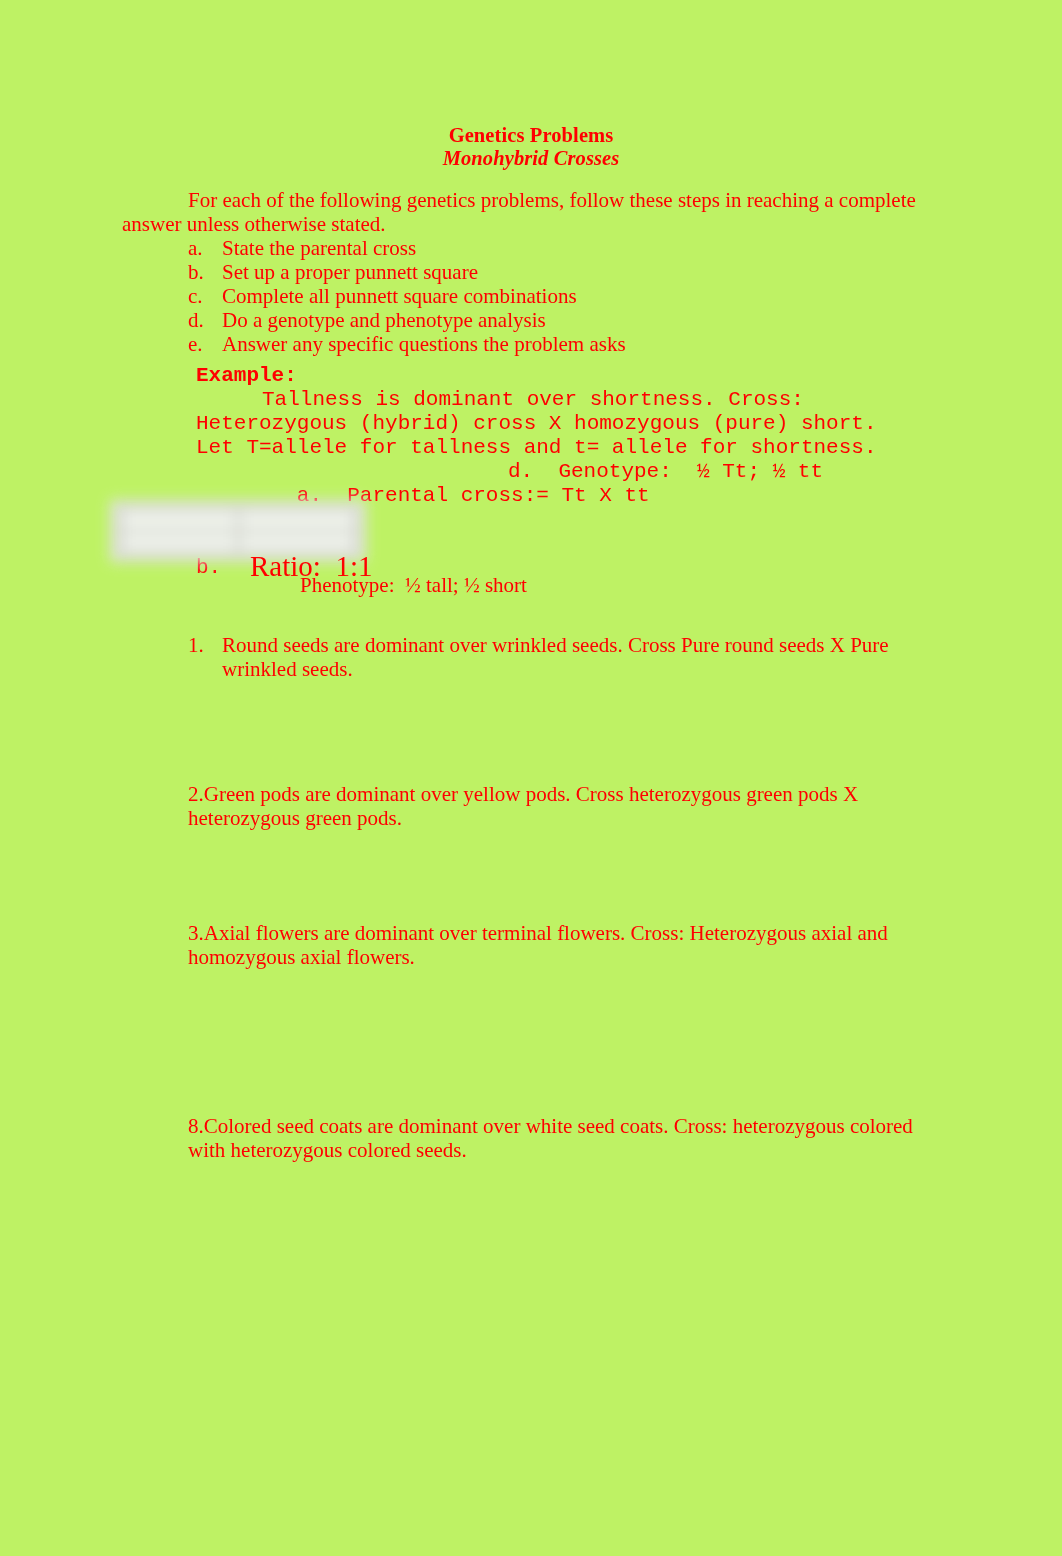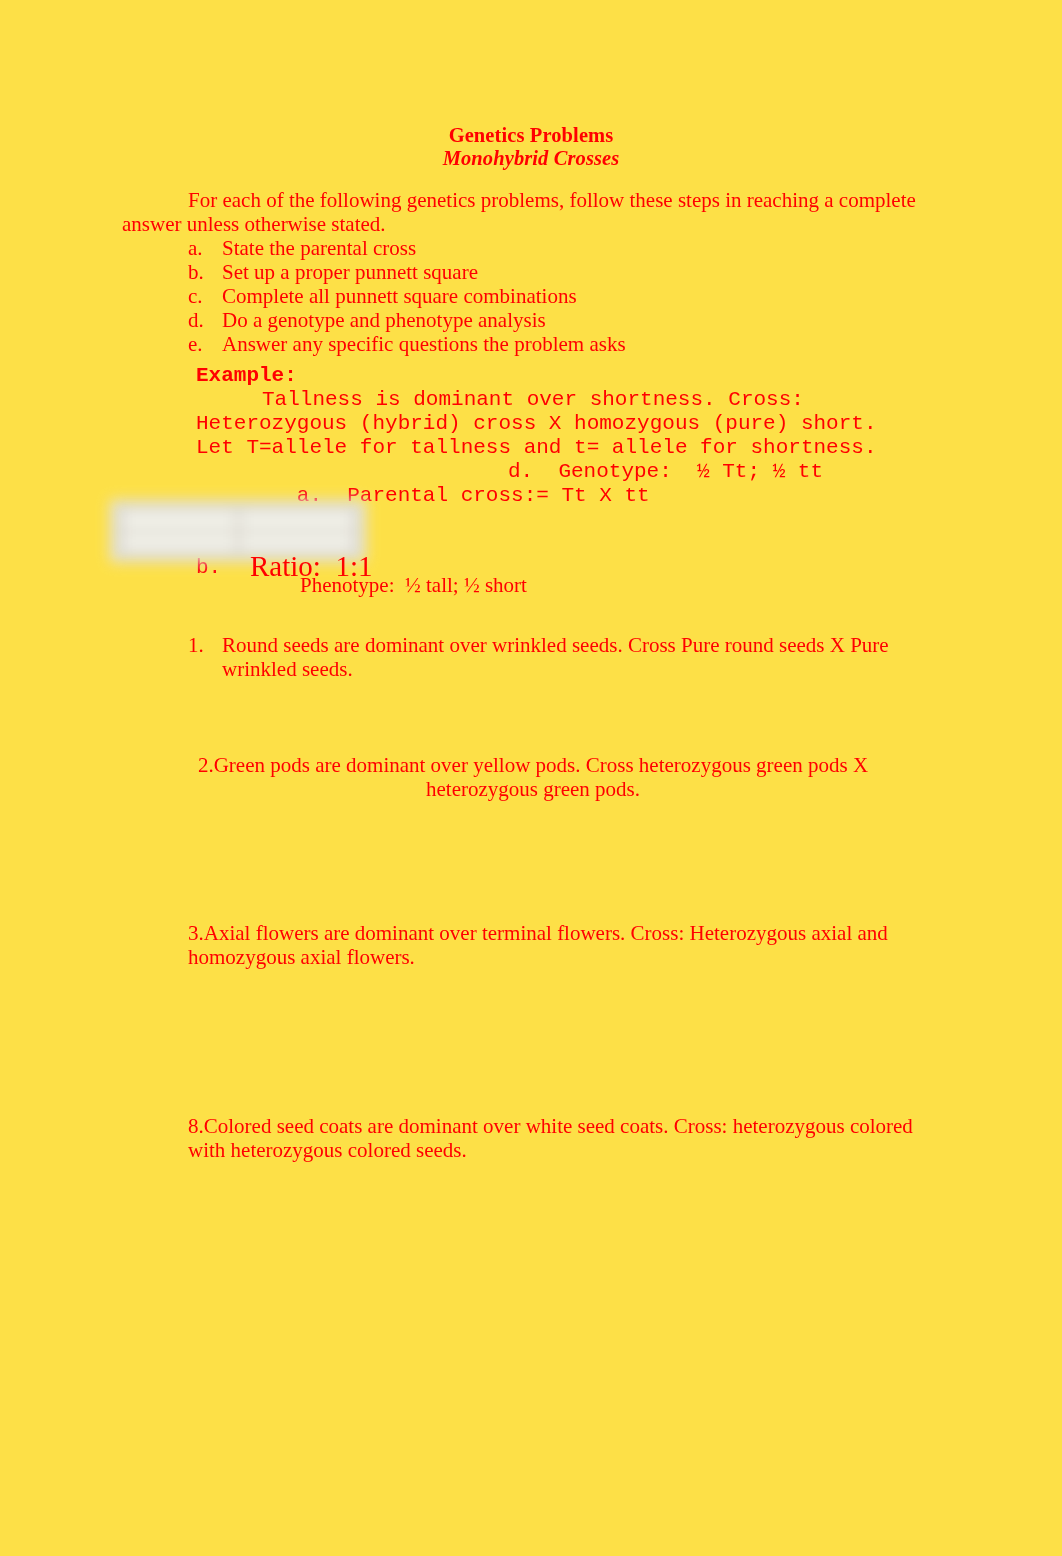--- a/index.html
+++ b/index.html
@@ -17,21 +17,21 @@
     color: #ff0000;
     -webkit-font-smoothing: antialiased;
   }
 
   .page {
     position: absolute;
     left: 0;
     top: 0;
     width: 1062px;
     height: 1556px;
-    background: #fde047;
+    background: #bef264;
   }
 
   
   .title-block {
     position: absolute;
     left: 0;
     top: 124px;
     width: 1062px;
     text-align: center;
   }
@@ -190,21 +190,21 @@
   }
 
   
   .problem {
     position: absolute;
     left: 188px;
     width: 736px;
     font-size: 21px;
     line-height: 24px;
   }
-  #problem-2 { top: 753px; width: 690px; text-align: center; }
+  #problem-2 { top: 782px; width: 690px; }
   #problem-3 { top: 921px; width: 724px; }
   #problem-4 { top: 1114px; width: 740px; }
 </style>
 </head>
 <body>
 
 <div class="page">
 
   <div class="title-block">
     <div class="doc-title">Genetics Problems</div>

